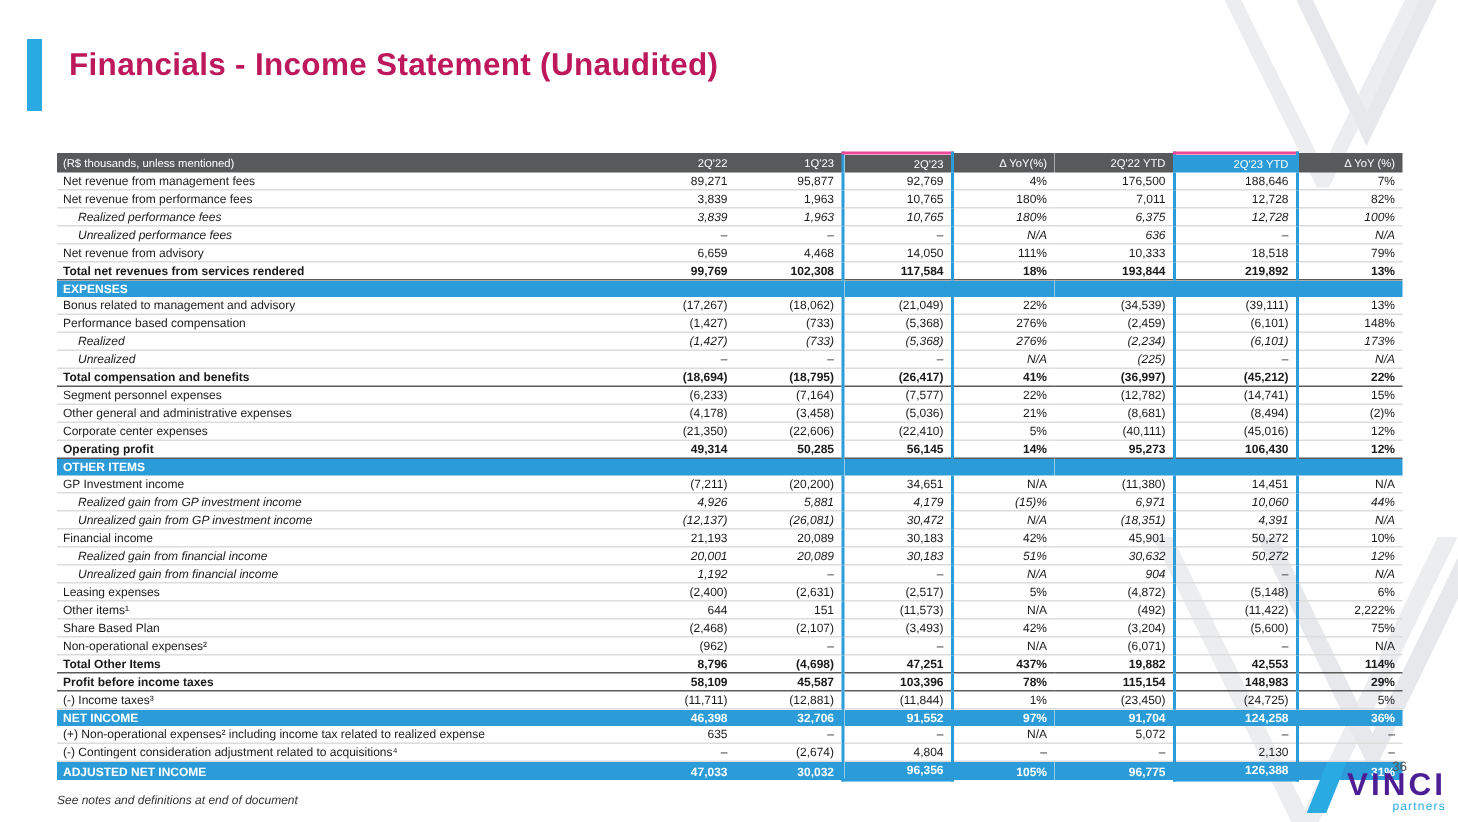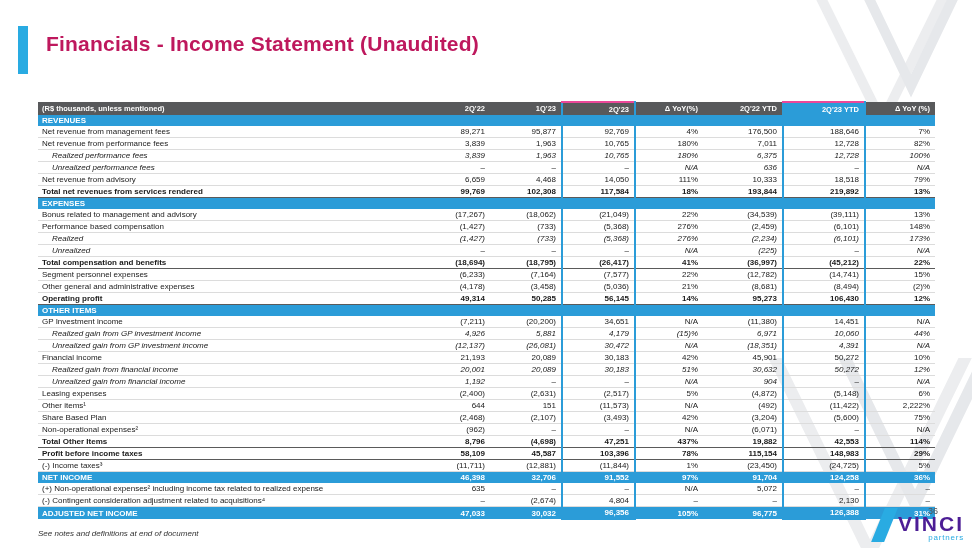--- a/index.html
+++ b/index.html
@@ -17,21 +17,21 @@
   .slide-title { position:absolute; left:46px; top:32px; font-size:21px; font-weight:bold; color:#be185d; letter-spacing:0.2px; }
 
   
   .wm-top { position:absolute; top:0; right:12px; z-index:0; }
   .wm-bottom { position:absolute; bottom:0; right:0; z-index:0; }
 
   
   .table-wrap { position:absolute; left:38px; top:101px; z-index:1; }
   table { border-collapse:collapse; table-layout:fixed; width:897px; font-size:8px; }
   th, td { padding:1px 5px 1px 4px; white-space:nowrap; overflow:hidden; height:11px; line-height:9px; }
-  thead th { background:#58595B; color:#fff; font-weight:bold; text-align:right; font-size:7.5px; height:13px; }
+  thead th { background:#58595B; color:#fff; font-weight:normal; text-align:right; font-size:7.5px; height:13px; }
   thead th.label { text-align:left; }
   td.label { text-align:left; }
   td.num { text-align:right; }
   tr.data td, tr.italic td { border-bottom:1px solid #DCDCDC; }
   tr.italic td { font-style:italic; }
   tr.italic td.label { padding-left:14px; }
   tr.bold td { font-weight:bold; border-top:1px solid #5a5a5a; border-bottom:1px solid #5a5a5a; }
   tr.section td, tr.section_values td { background:#2B9CD8; color:#ffffff; font-weight:bold; }
   td.hl, th.hl { border-left:2px solid #2B9CD8; border-right:2px solid #2B9CD8; }
   thead th.hl { border-top:2px solid #ec4899; }
@@ -79,30 +79,20 @@
           <th class="num">2Q'22</th>
           <th class="num">1Q'23</th>
           <th class="num hl">2Q'23</th>
           <th class="num">Δ YoY(%)</th>
           <th class="num">2Q'22 YTD</th>
           <th class="num hl hl-fill">2Q'23 YTD</th>
           <th class="num">Δ YoY (%)</th>
         </tr>
     </thead>
     <tbody>
-        <tr class="section">
-          <td class="label">REVENUES</td>
-          <td class="num"></td>
-          <td class="num"></td>
-          <td class="num hl"></td>
-          <td class="num"></td>
-          <td class="num"></td>
-          <td class="num hl"></td>
-          <td class="num"></td>
-        </tr>
         <tr class="data">
           <td class="label">Net revenue from management fees</td>
           <td class="num">89,271</td>
           <td class="num">95,877</td>
           <td class="num hl">92,769</td>
           <td class="num">4%</td>
           <td class="num">176,500</td>
           <td class="num hl">188,646</td>
           <td class="num">7%</td>
         </tr>
@@ -229,20 +219,30 @@
         <tr class="data">
           <td class="label">Other general and administrative expenses</td>
           <td class="num">(4,178)</td>
           <td class="num">(3,458)</td>
           <td class="num hl">(5,036)</td>
           <td class="num">21%</td>
           <td class="num">(8,681)</td>
           <td class="num hl">(8,494)</td>
           <td class="num">(2)%</td>
         </tr>
+        <tr class="data">
+          <td class="label">Corporate center expenses</td>
+          <td class="num">(21,350)</td>
+          <td class="num">(22,606)</td>
+          <td class="num hl">(22,410)</td>
+          <td class="num">5%</td>
+          <td class="num">(40,111)</td>
+          <td class="num hl">(45,016)</td>
+          <td class="num">12%</td>
+        </tr>
         <tr class="bold">
           <td class="label">Operating profit</td>
           <td class="num">49,314</td>
           <td class="num">50,285</td>
           <td class="num hl">56,145</td>
           <td class="num">14%</td>
           <td class="num">95,273</td>
           <td class="num hl">106,430</td>
           <td class="num">12%</td>
         </tr>

